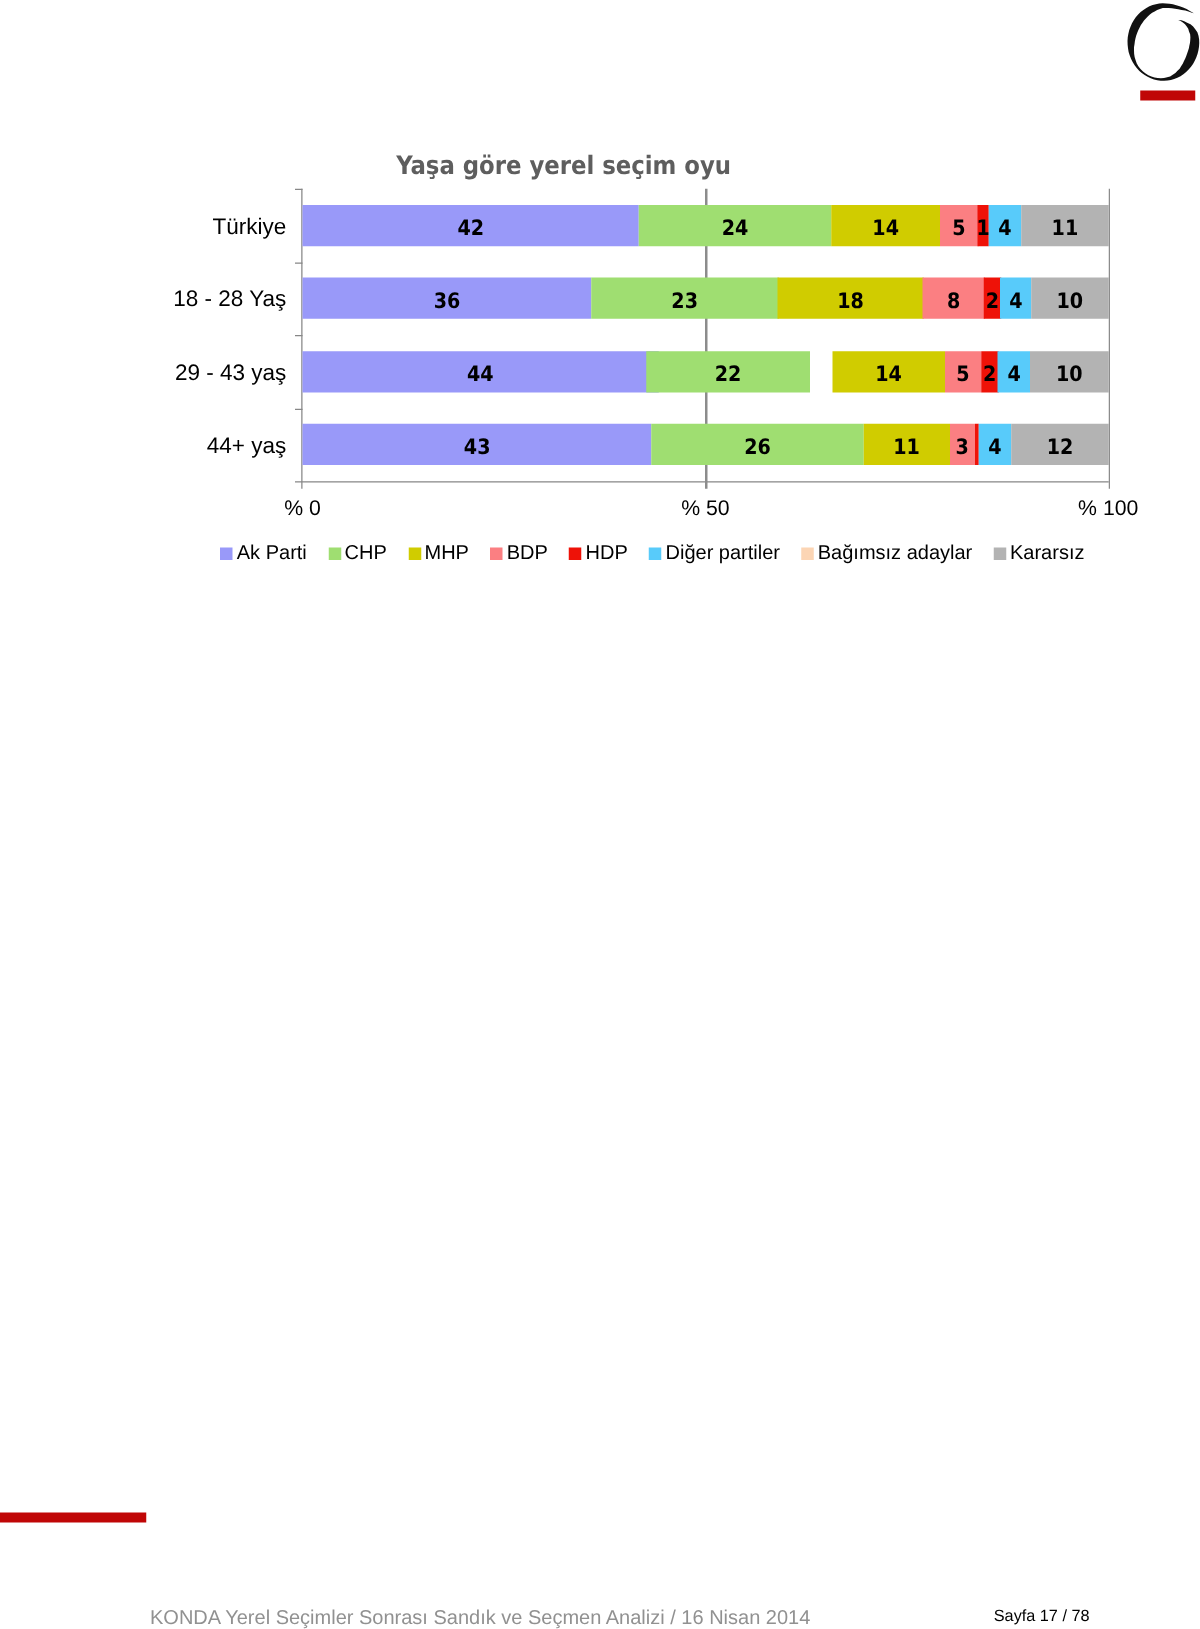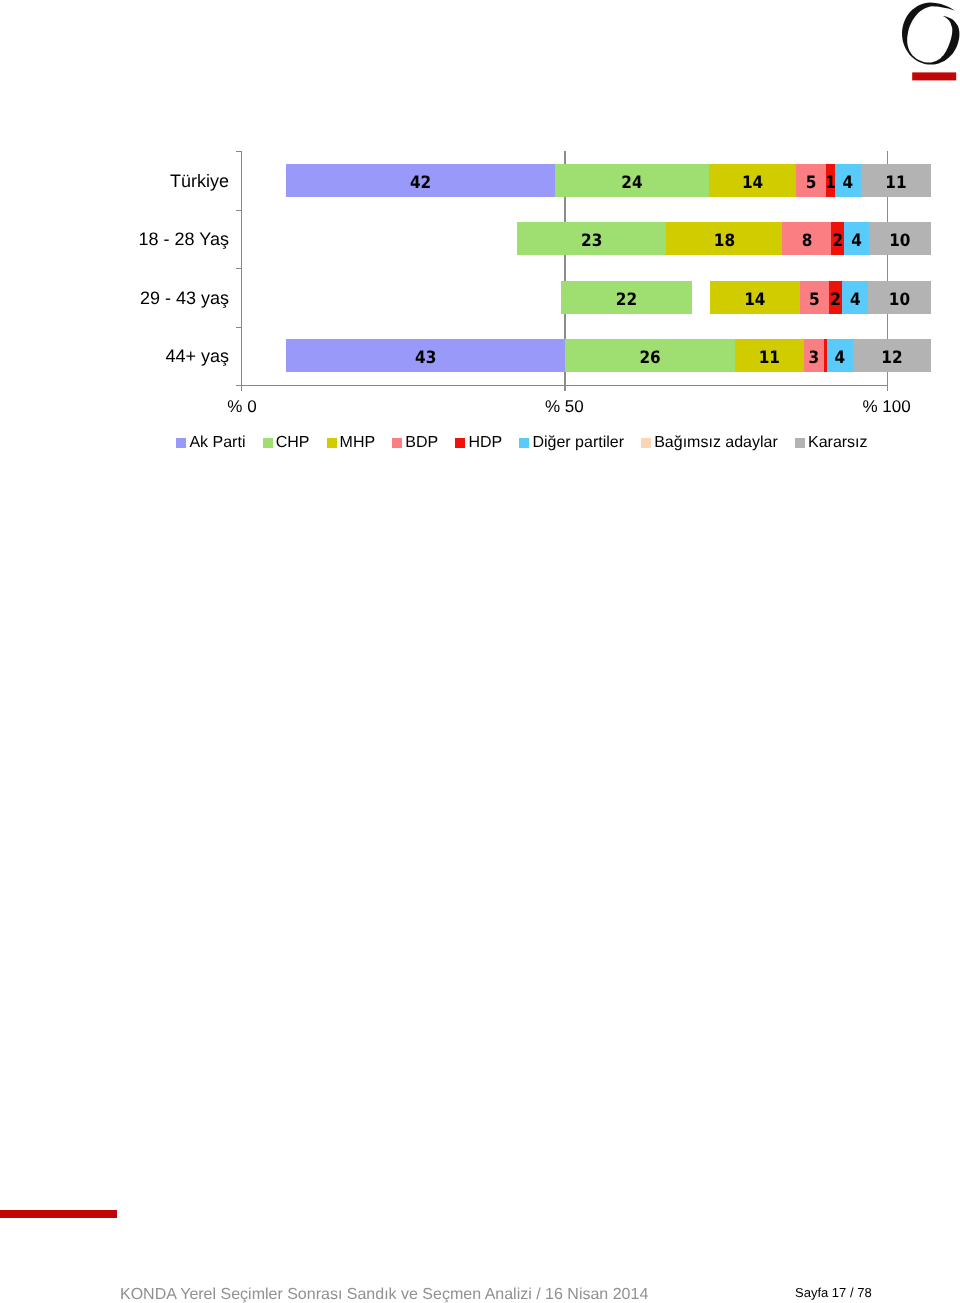--- a/index.html
+++ b/index.html
@@ -5,21 +5,21 @@
   html,body{margin:0;padding:0;}
   body{width:960px;height:1303px;background:#fff;font-family:"Liberation Sans",sans-serif;position:relative;overflow:hidden;-webkit-font-smoothing:antialiased;text-rendering:geometricPrecision;}
   .page{position:absolute;inset:0;transform:translateZ(0);}
   
   #logo{position:absolute;left:900px;top:0px;width:60px;height:84px;}
   
   #chart{position:absolute;left:0;top:0;width:960px;height:470px;}
   #chart-title{position:absolute;left:317px;top:120px;font-family:"DejaVu Sans",sans-serif;font-stretch:condensed;font-weight:bold;font-size:20.3px;color:#5e5e5e;white-space:nowrap;}
   .cat-label{position:absolute;right:731px;font-size:18px;color:#000;text-align:right;white-space:nowrap;}
   .bar-row{position:absolute;left:242px;height:33px;}
-  .seg{position:absolute;top:0;height:33px;display:flex;align-items:center;padding-top:5px;box-sizing:border-box;justify-content:center;font-family:"DejaVu Sans",sans-serif;font-stretch:condensed;font-weight:bold;font-size:17px;color:#000;overflow:visible;line-height:1;margin-left:44px;}
+  .seg{position:absolute;top:0;height:33px;display:flex;align-items:center;padding-top:5px;box-sizing:border-box;justify-content:center;font-family:"DejaVu Sans",sans-serif;font-stretch:condensed;font-weight:bold;font-size:17px;color:#000;overflow:visible;line-height:1;}
   #axis-v{position:absolute;left:241px;top:151px;width:1.3px;height:240px;background:#878787;}
   #axis-h{position:absolute;left:236px;top:385px;width:651px;height:1.3px;background:#878787;}
   .tick{position:absolute;left:236px;width:6.2px;height:1.3px;background:#878787;}
   .gridline{position:absolute;top:151px;width:1.3px;height:240px;background:#8c8c8c;}
   .xlab{position:absolute;top:398px;font-size:17px;color:#000;line-height:1;}
   #legend{position:absolute;top:435px;left:2px;width:1040px;display:flex;justify-content:center;align-items:center;}
   .leg{display:flex;align-items:center;margin:0 8.6px;font-size:16px;color:#000;line-height:1;}
   .swatch{width:10px;height:10px;margin-right:3px;flex:0 0 auto;}
   
   #red-rule{position:absolute;left:0;top:1210px;width:117px;height:8px;background:#c00606;}
@@ -30,20 +30,21 @@
 <body>
 
 <div class="page">
   <div id="logo">
     <svg width="60" height="84" viewBox="0 0 60 84">
       <path fill="#111111" d="M42.7 15.9L45.1 16.2L47.4 17.0L49.7 18.1L52.4 19.3L54.5 21.2L56.2 23.4L57.9 25.8L58.8 28.6L59.3 31.5L59.4 34.4L59.2 37.4L58.7 40.3L58.0 43.1L57.0 45.9L55.8 48.6L54.4 51.1L52.8 53.4L50.9 55.6L48.9 57.6L46.7 59.3L44.4 60.9L41.9 62.1L39.3 63.2L36.7 63.9L34.0 64.4L31.3 64.6L28.5 64.5L25.8 64.2L23.2 63.5L20.6 62.6L18.1 61.4L15.7 60.0L13.4 58.3L11.3 56.5L9.4 54.4L7.7 52.1L6.1 49.6L4.8 47.0L3.8 44.3L2.9 41.5L2.4 38.6L2.1 35.7L2.0 32.7L2.2 29.8L2.7 26.9L3.4 24.0L4.4 21.3L5.6 18.6L7.0 16.1L8.6 13.8L10.5 11.6L12.5 9.6L14.7 7.9L17.1 6.3L19.5 5.0L22.1 4.0L24.7 3.3L27.4 2.8L30.1 2.6L32.9 2.7L35.6 3.0L38.3 3.4L41.0 4.1L43.7 5.0L46.5 6.0L49.3 7.2L51.9 8.8L54.7 10.4L54.6 10.6L51.4 9.4L48.3 8.4L45.3 8.0L42.6 7.4L40.0 6.9L37.5 6.5L35.0 6.4L32.6 6.3L30.2 6.4L27.9 7.2L25.7 7.9L23.7 9.1L21.7 10.2L19.9 11.6L18.2 13.1L16.7 14.7L15.2 16.4L14.0 18.2L12.7 20.0L11.7 22.0L10.7 24.0L9.8 26.1L9.0 28.3L8.4 30.6L7.9 32.9L7.6 35.3L7.2 37.8L7.2 40.4L7.3 43.0L7.7 45.6L8.5 48.2L9.4 50.8L10.8 53.1L12.4 55.2L14.4 57.1L16.5 58.7L18.7 60.1L21.1 61.1L23.6 61.9L26.1 62.4L28.7 62.5L31.2 62.4L33.7 61.8L36.1 61.1L38.2 59.7L40.3 58.4L42.0 56.5L43.7 54.9L45.0 52.8L46.2 50.9L47.2 48.8L48.2 46.8L49.0 44.8L49.7 42.7L50.4 40.7L51.1 38.6L51.5 36.4L52.0 34.2L52.2 32.0L52.3 29.7L52.1 27.4L51.2 25.2L50.6 23.0L49.4 21.1L48.0 19.4L46.3 18.0L44.5 16.8L42.6 16.0Z"></path>
       <rect x="12.2" y="72.4" width="44.0" height="8.0" fill="#c00606"></rect>
     </svg>
   </div>
   <div id="chart">
+    <div id="chart-title">Yaşa göre yerel seçim oyu</div>
     <div id="plot">
         <div id="axis-v"></div>
         <div id="axis-h"></div>
         <div class="gridline" style="left: 564.3px;"></div>
         <div class="gridline" style="left: 886.6px;"></div>
         <div class="tick" style="top: 151.2px;"></div>
         <div class="tick" style="top: 209.7px;"></div>
         <div class="tick" style="top: 268.2px;"></div>
         <div class="tick" style="top: 326.7px;"></div>
         <div class="cat-label" style="top: 170.5px;">Türkiye</div>
@@ -65,20 +66,23 @@
           </div>
           <div class="seg" style="left: 548.555px; width: 26.7786px; background: rgb(88, 203, 250);">
             <span>4</span>
           </div>
           <div class="seg" style="left: 574.983px; width: 69.9668px; background: rgb(179, 179, 179);">
             <span>11</span>
           </div>
         </div>
         <div class="cat-label" style="top: 228.5px;">18 - 28 Yaş</div>
         <div class="bar-row" style="top: 222px; width: 644.6px;">
+          <div class="seg" style="left: 0px; width: 231.117px; background: rgb(153, 153, 249);">
+            <span>36</span>
+          </div>
           <div class="seg" style="left: 230.767px; width: 149.897px; background: rgb(159, 222, 113);">
             <span>23</span>
           </div>
           <div class="seg" style="left: 380.314px; width: 116.378px; background: rgb(208, 204, 0);">
             <span>18</span>
           </div>
           <div class="seg" style="left: 496.342px; width: 49.3396px; background: rgb(251, 127, 130);">
             <span>8</span>
           </div>
           <div class="seg" style="left: 545.332px; width: 13.242px; background: rgb(238, 18, 8);">
@@ -86,20 +90,23 @@
           </div>
           <div class="seg" style="left: 558.224px; width: 24.8448px; background: rgb(88, 203, 250);">
             <span>4</span>
           </div>
           <div class="seg" style="left: 582.718px; width: 62.2316px; background: rgb(179, 179, 179);">
             <span>10</span>
           </div>
         </div>
         <div class="cat-label" style="top: 287.5px; margin-left: 16px;">29 - 43 yaş</div>
         <div class="bar-row" style="top: 281px; width: 644.6px;">
+          <div class="seg" style="left: 0px; width: 284.619px; background: rgb(153, 153, 249);">
+            <span>44</span>
+          </div>
           <div class="seg" style="left: 275px; width: 131px; background: rgb(159, 222, 113);">
             <span>22</span>
           </div>
           <div class="seg" style="left: 423.502px; width: 90.594px; background: rgb(208, 204, 0);">
             <span>14</span>
           </div>
           <div class="seg" style="left: 513.746px; width: 29.357px; background: rgb(251, 127, 130);">
             <span>5</span>
           </div>
           <div class="seg" style="left: 542.753px; width: 13.8866px; background: rgb(238, 18, 8);">

